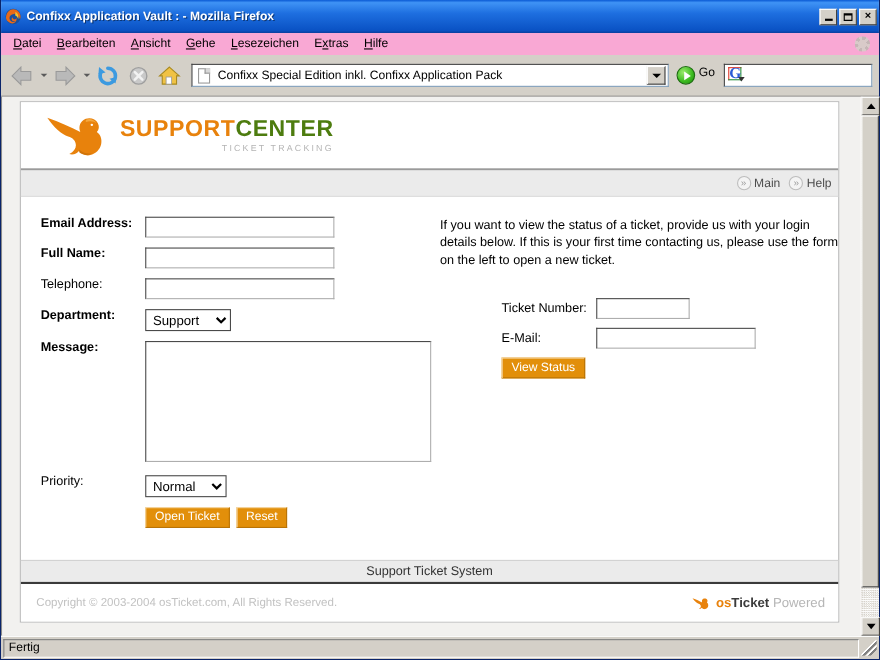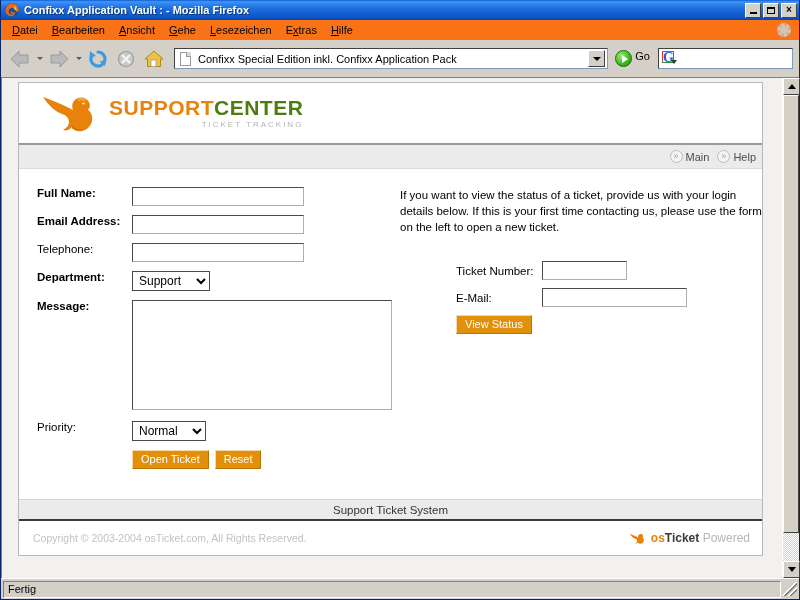--- a/index.html
+++ b/index.html
@@ -17,21 +17,21 @@
     width: 800px; height: 600px;
     position: relative;
     background: #d4d0c8;
     border: 1px solid #0a246a;
     border-top: none;
     display: flex; flex-direction: column;
   }
 
   
   .titlebar {
-    height: 20px;
+    height: 30px;
     background: linear-gradient(to bottom, #0a5ad4 0%, #3f93f5 8%, #1e6fe0 40%, #0a52c4 92%, #0a3f9e 100%);
     display: flex; align-items: center;
     padding: 0 2px 0 3px;
     flex: 0 0 auto;
     gap: 10px;
   }
   .title-left { display: flex; align-items: center; gap: 4px; flex: 1 1 auto; min-width: 0; }
   .ff-icon {
     width: 16px; height: 16px; position: relative; flex: 0 0 auto;
   }
@@ -54,21 +54,21 @@
     font-size: 9px; color: #000; line-height: 1;
     font-family: "Liberation Sans", sans-serif;
   }
   .win-btn .glyph-min { width: 7px; height: 2px; background: #000; margin-top: 6px; }
   .win-btn .glyph-max { width: 8px; height: 7px; border: 1px solid #000; border-top-width: 2px; }
   .win-btn .glyph-close { font-size: 10px; font-weight: bold; line-height: 1; }
 
   
   .menubar {
     height: 20px;
-    background: #f97316;
+    background: #f9a8d4;
     display: flex; align-items: center;
     padding-left: 4px;
     flex: 0 0 auto;
     position: relative;
   }
   .menu-item {
     font-size: 11px; color: #000;
     padding: 2px 7px;
     white-space: nowrap;
   }
@@ -503,25 +503,25 @@
             <span class="nav-text">Help</span>
           </div>
         </div>
 
         <div class="ost-content">
 
           <div class="col-left">
             <table class="formtbl">
               <tbody>
                   <tr>
+                <td class="lbl req">Email Address:</td>
+                <td><input class="tinput w-std" type="text" value="" style=""></td>
+              </tr>
+              <tr>
                 <td class="lbl req">Full Name:</td>
-                <td><input class="tinput w-std" type="text" value="" style=""></td>
-              </tr>
-              <tr>
-                <td class="lbl req">Email Address:</td>
                 <td><input class="tinput w-std" type="text" value="" style=""></td>
               </tr>
               <tr>
                 <td class="lbl">Telephone:</td>
                 <td><input class="tinput w-std" type="text" value="" style=""></td>
               </tr>
               <tr>
                 <td class="lbl req">Department:</td>
                 <td>
                   <select class="tsel sel-dept">

